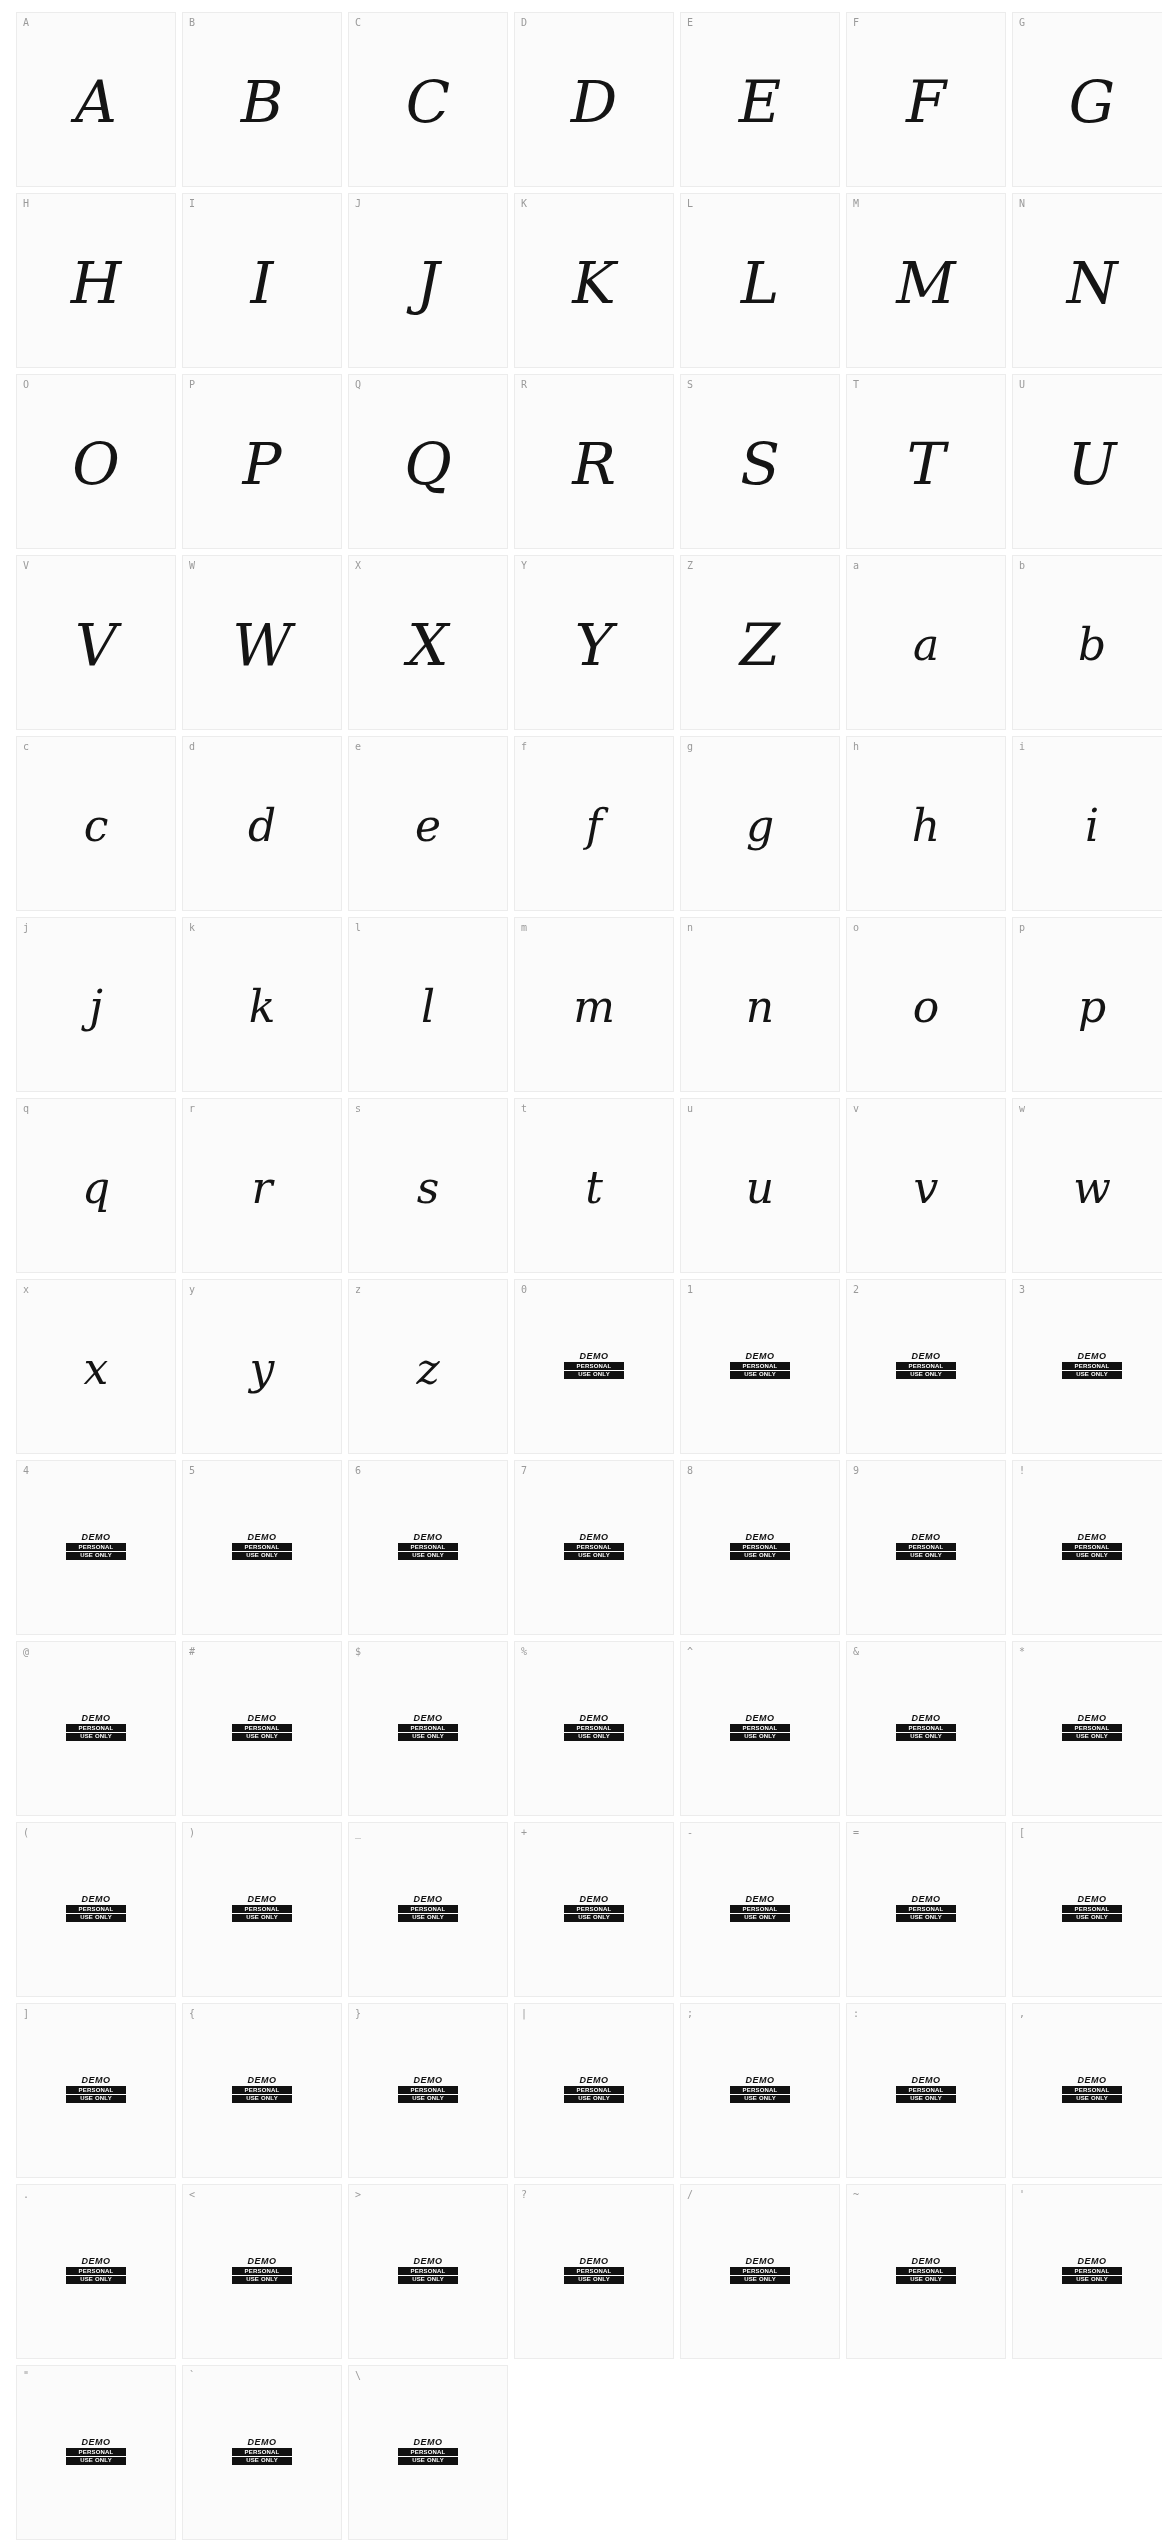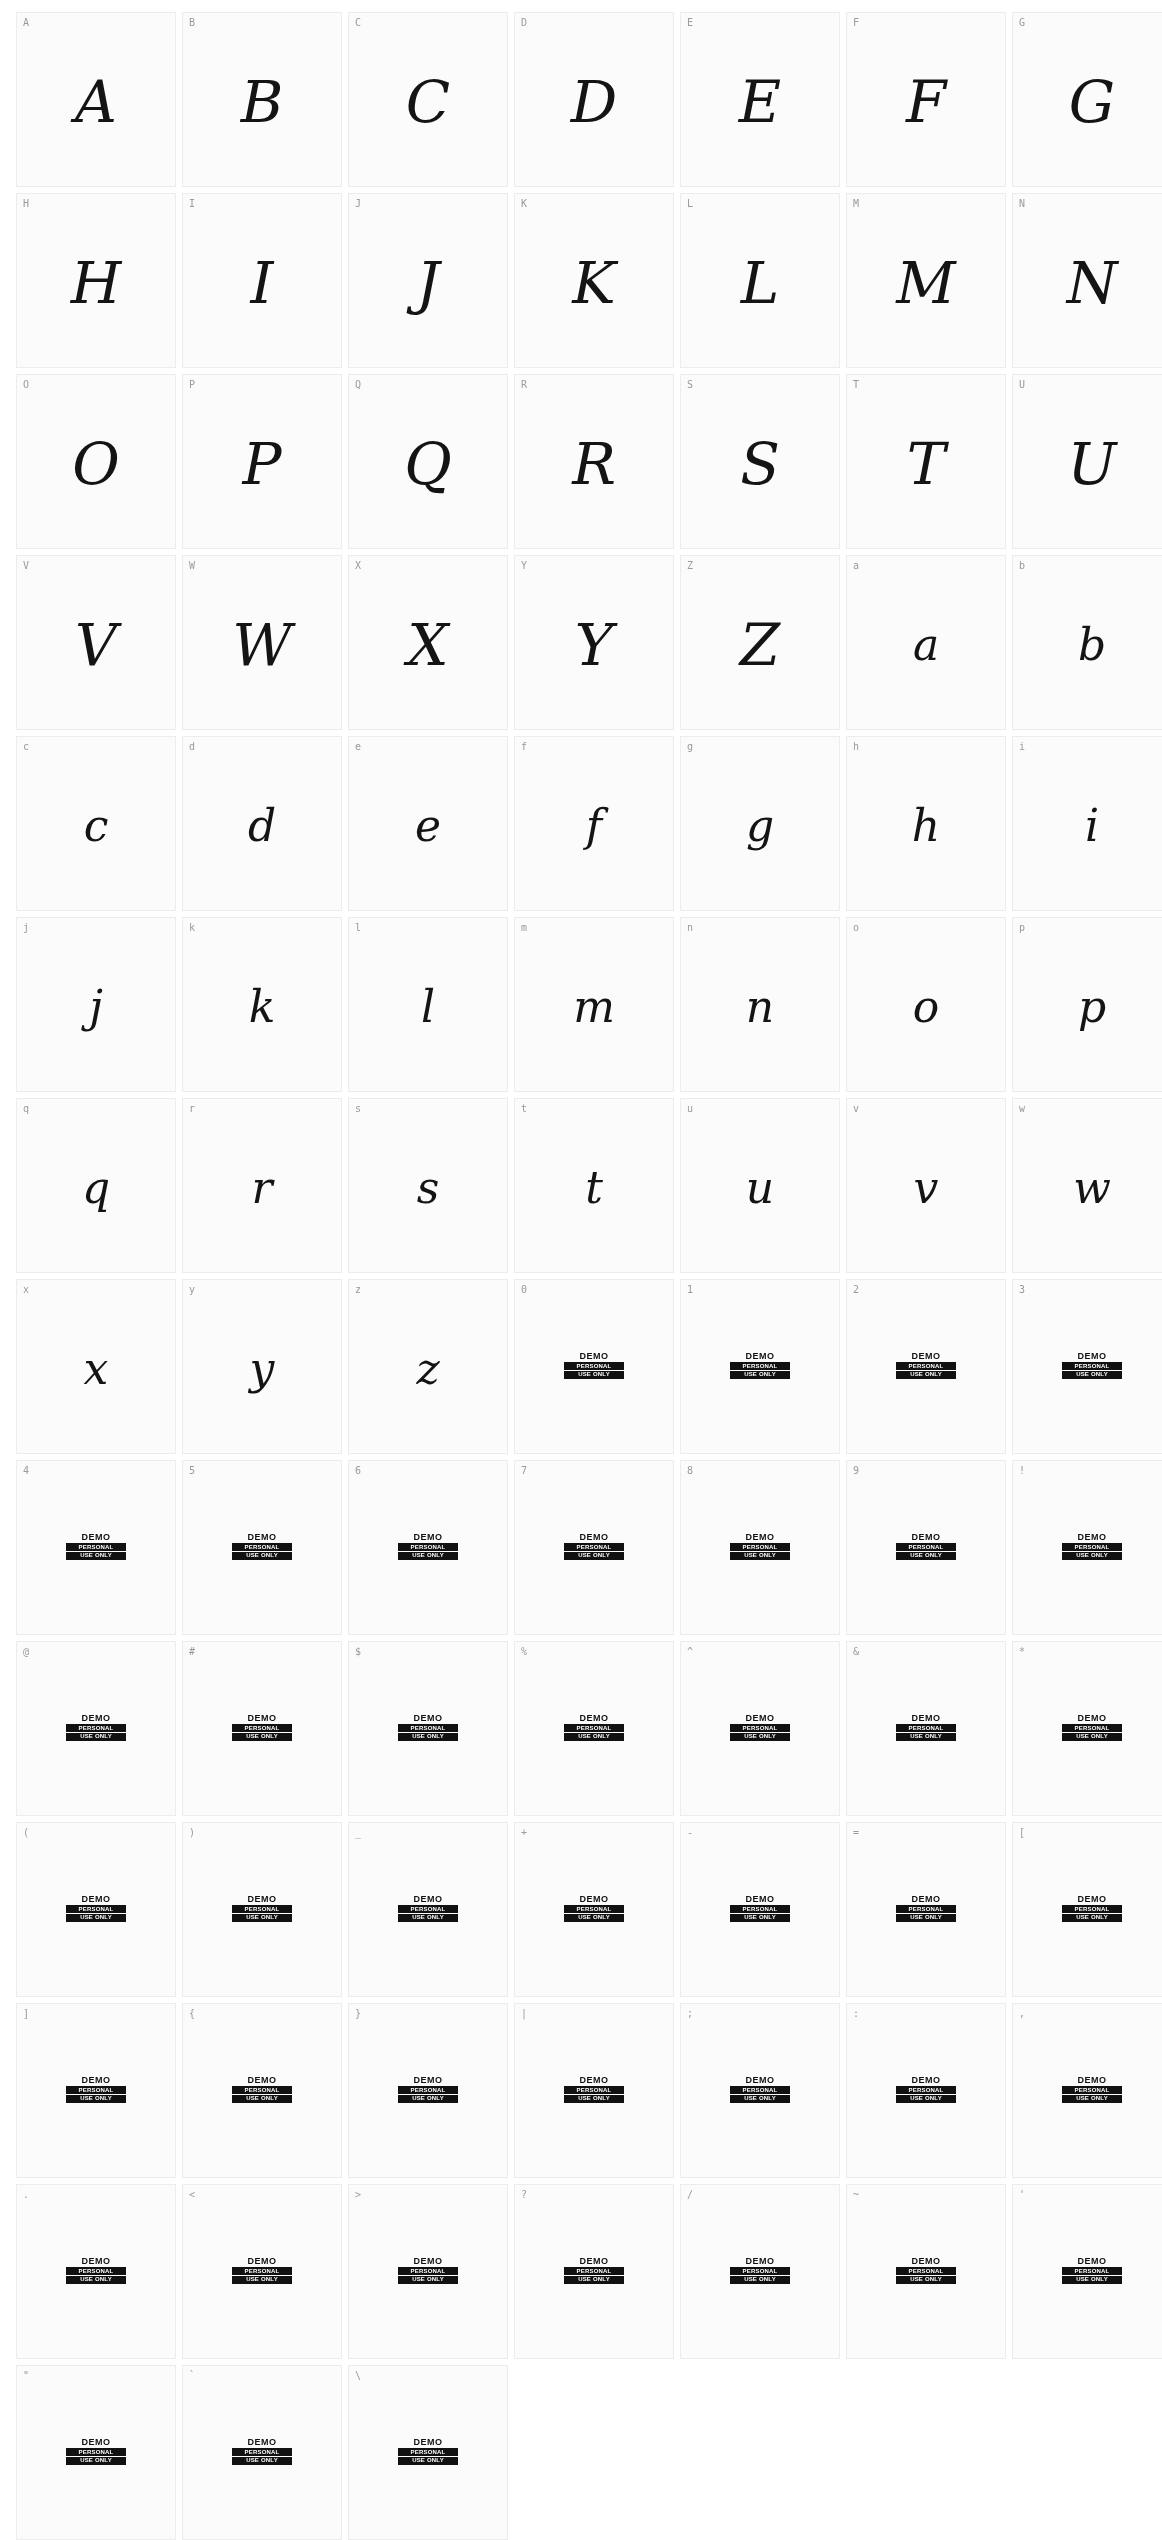--- a/index.html
+++ b/index.html
@@ -67,20 +67,21 @@
     font-family: "Liberation Sans", sans-serif;
     text-align: center;
     user-select: none;
   }
   .demo-badge .demo-top {
     font-size: 9px;
     font-weight: bold;
     letter-spacing: 0.5px;
     color: #111111;
     line-height: 11px;
+    font-style: italic;
   }
   .demo-badge .demo-mid {
     background: #111111;
     color: #ffffff;
     font-size: 6px;
     font-weight: bold;
     letter-spacing: 0.2px;
     line-height: 7px;
     padding: 1px 0 0 0;
   }

